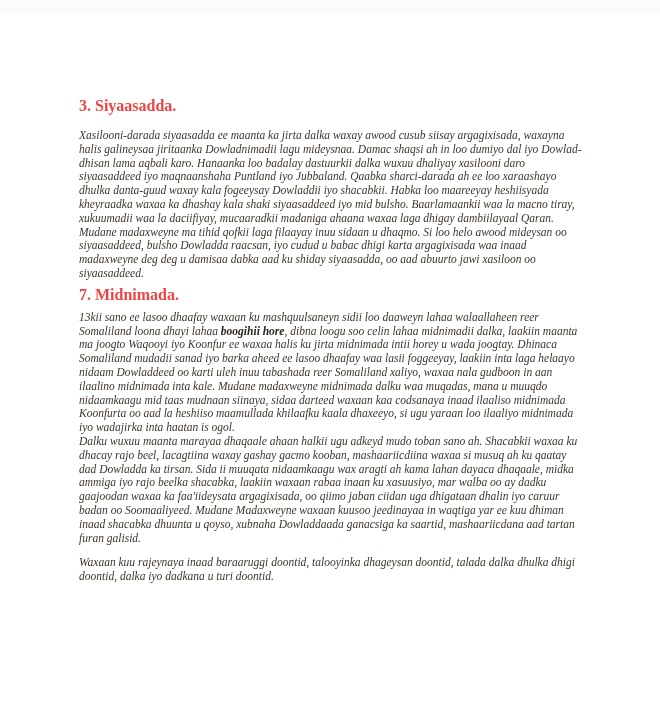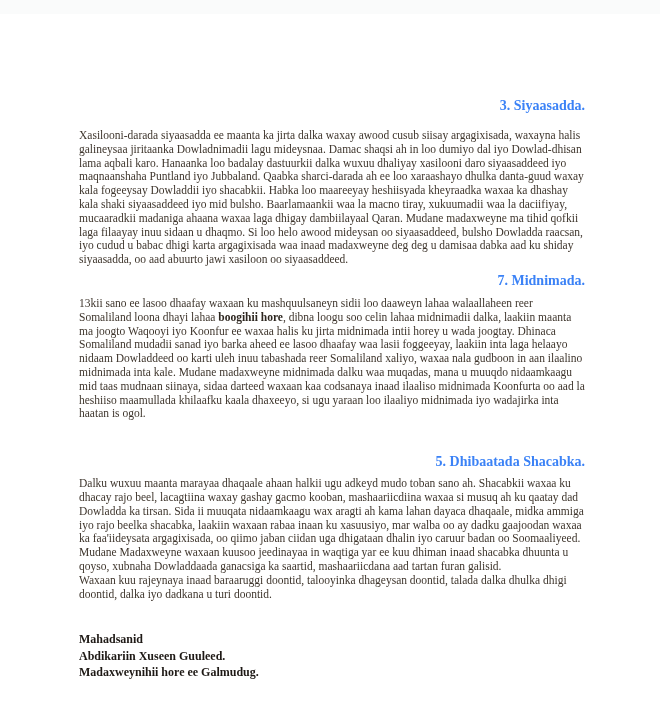--- a/index.html
+++ b/index.html
@@ -24,48 +24,49 @@
     background: #fafbfb;
   }
   .content {
     position: absolute;
     top: 0;
     left: 79px;
     width: 506px;
   }
   .heading {
     margin: 0;
-    font-size: 14px;
+    font-size: 16px;
     line-height: 14px;
     font-weight: bold;
-    color: #3b82f6;
-    text-align: right;
+    color: #ef4444;
   }
   .heading.first {
     margin: 99px 0 16px 0;
   }
   .heading.second {
     margin: 7px 0 9px 0;
   }
   .heading.third {
     margin: 34px 0 8px 0;
   }
   .para {
     margin: 0;
     font-size: 11.5px;
     line-height: 13.8px;
     color: #3e352c;
     text-align: left;
+    font-style: italic;
   }
   .para .bold-run {
     font-weight: bold;
     color: #2d261f;
     text-align: center;
   }
   .para.closing {
+    margin-top: 11px;
   }
   .signature {
     margin-top: 30px;
     font-size: 12px;
     line-height: 16.5px;
     font-weight: bold;
     color: #1e1915;
   }
 </style>
 </head>
@@ -74,25 +75,19 @@
 <div class="page">
   <div class="top-band"></div>
   <div class="content">
 
     <h2 class="heading first">3. Siyaasadda.</h2>
     <p class="para">Xasilooni-darada siyaasadda ee maanta ka jirta dalka waxay awood cusub siisay argagixisada, waxayna halis galineysaa jiritaanka Dowladnimadii lagu mideysnaa. Damac shaqsi ah in loo dumiyo dal iyo Dowlad-dhisan lama aqbali karo. Hanaanka loo badalay dastuurkii dalka wuxuu dhaliyay xasilooni daro siyaasaddeed iyo maqnaanshaha Puntland iyo Jubbaland. Qaabka sharci-darada ah ee loo xaraashayo dhulka danta-guud waxay kala fogeeysay Dowladdii iyo shacabkii. Habka loo maareeyay heshiisyada kheyraadka waxaa ka dhashay kala shaki siyaasaddeed iyo mid bulsho. Baarlamaankii waa la macno tiray, xukuumadii waa la daciifiyay, mucaaradkii madaniga ahaana waxaa laga dhigay dambiilayaal Qaran. Mudane madaxweyne ma tihid qofkii laga filaayay inuu sidaan u dhaqmo. Si loo helo awood mideysan oo siyaasaddeed, bulsho Dowladda raacsan, iyo cudud u babac dhigi karta argagixisada waa inaad madaxweyne deg deg u damisaa dabka aad ku shiday siyaasadda, oo aad abuurto jawi xasiloon oo siyaasaddeed.</p>
 
     <h2 class="heading second">7. Midnimada.</h2>
     <p class="para"><span class="text-run">13kii sano ee lasoo dhaafay waxaan ku mashquulsaneyn sidii loo daaweyn lahaa walaallaheen reer Somaliland loona dhayi lahaa </span><span class="bold-run">boogihii hore</span><span class="text-run">, dibna loogu soo celin lahaa midnimadii dalka, laakiin maanta ma joogto Waqooyi iyo Koonfur ee waxaa halis ku jirta midnimada intii horey u wada joogtay. Dhinaca Somaliland mudadii sanad iyo barka aheed ee lasoo dhaafay waa lasii foggeeyay, laakiin inta laga helaayo nidaam Dowladdeed oo karti uleh inuu tabashada reer Somaliland xaliyo, waxaa nala gudboon in aan ilaalino midnimada inta kale. Mudane madaxweyne midnimada dalku waa muqadas, mana u muuqdo nidaamkaagu mid taas mudnaan siinaya, sidaa darteed waxaan kaa codsanaya inaad ilaaliso midnimada Koonfurta oo aad la heshiiso maamullada khilaafku kaala dhaxeeyo, si ugu yaraan loo ilaaliyo midnimada iyo wadajirka inta haatan is ogol.</span></p>
 
-    <h2 class="heading third">5. Dhibaatada Shacabka.</h2>
     <p class="para">Dalku wuxuu maanta marayaa dhaqaale ahaan halkii ugu adkeyd mudo toban sano ah. Shacabkii waxaa ku dhacay rajo beel, lacagtiina waxay gashay gacmo kooban, mashaariicdiina waxaa si musuq ah ku qaatay dad Dowladda ka tirsan. Sida ii muuqata nidaamkaagu wax aragti ah kama lahan dayaca dhaqaale, midka ammiga iyo rajo beelka shacabka, laakiin waxaan rabaa inaan ku xasuusiyo, mar walba oo ay dadku gaajoodan waxaa ka faa'iideysata argagixisada, oo qiimo jaban ciidan uga dhigataan dhalin iyo caruur badan oo Soomaaliyeed. Mudane Madaxweyne waxaan kuusoo jeedinayaa in waqtiga yar ee kuu dhiman inaad shacabka dhuunta u qoyso, xubnaha Dowladdaada ganacsiga ka saartid, mashaariicdana aad tartan furan galisid.</p>
 
     <p class="para closing">Waxaan kuu rajeynaya inaad baraaruggi doontid, talooyinka dhageysan doontid, talada dalka dhulka dhigi doontid, dalka iyo dadkana u turi doontid.</p>
 
-    <div class="signature">
-      <div>Mahadsanid</div>
-      <div>Abdikariin Xuseen Guuleed.</div>
-      <div>Madaxweynihii hore ee Galmudug.</div>
-    </div>
 
   </div>
 </div>
 
 </body></html>

